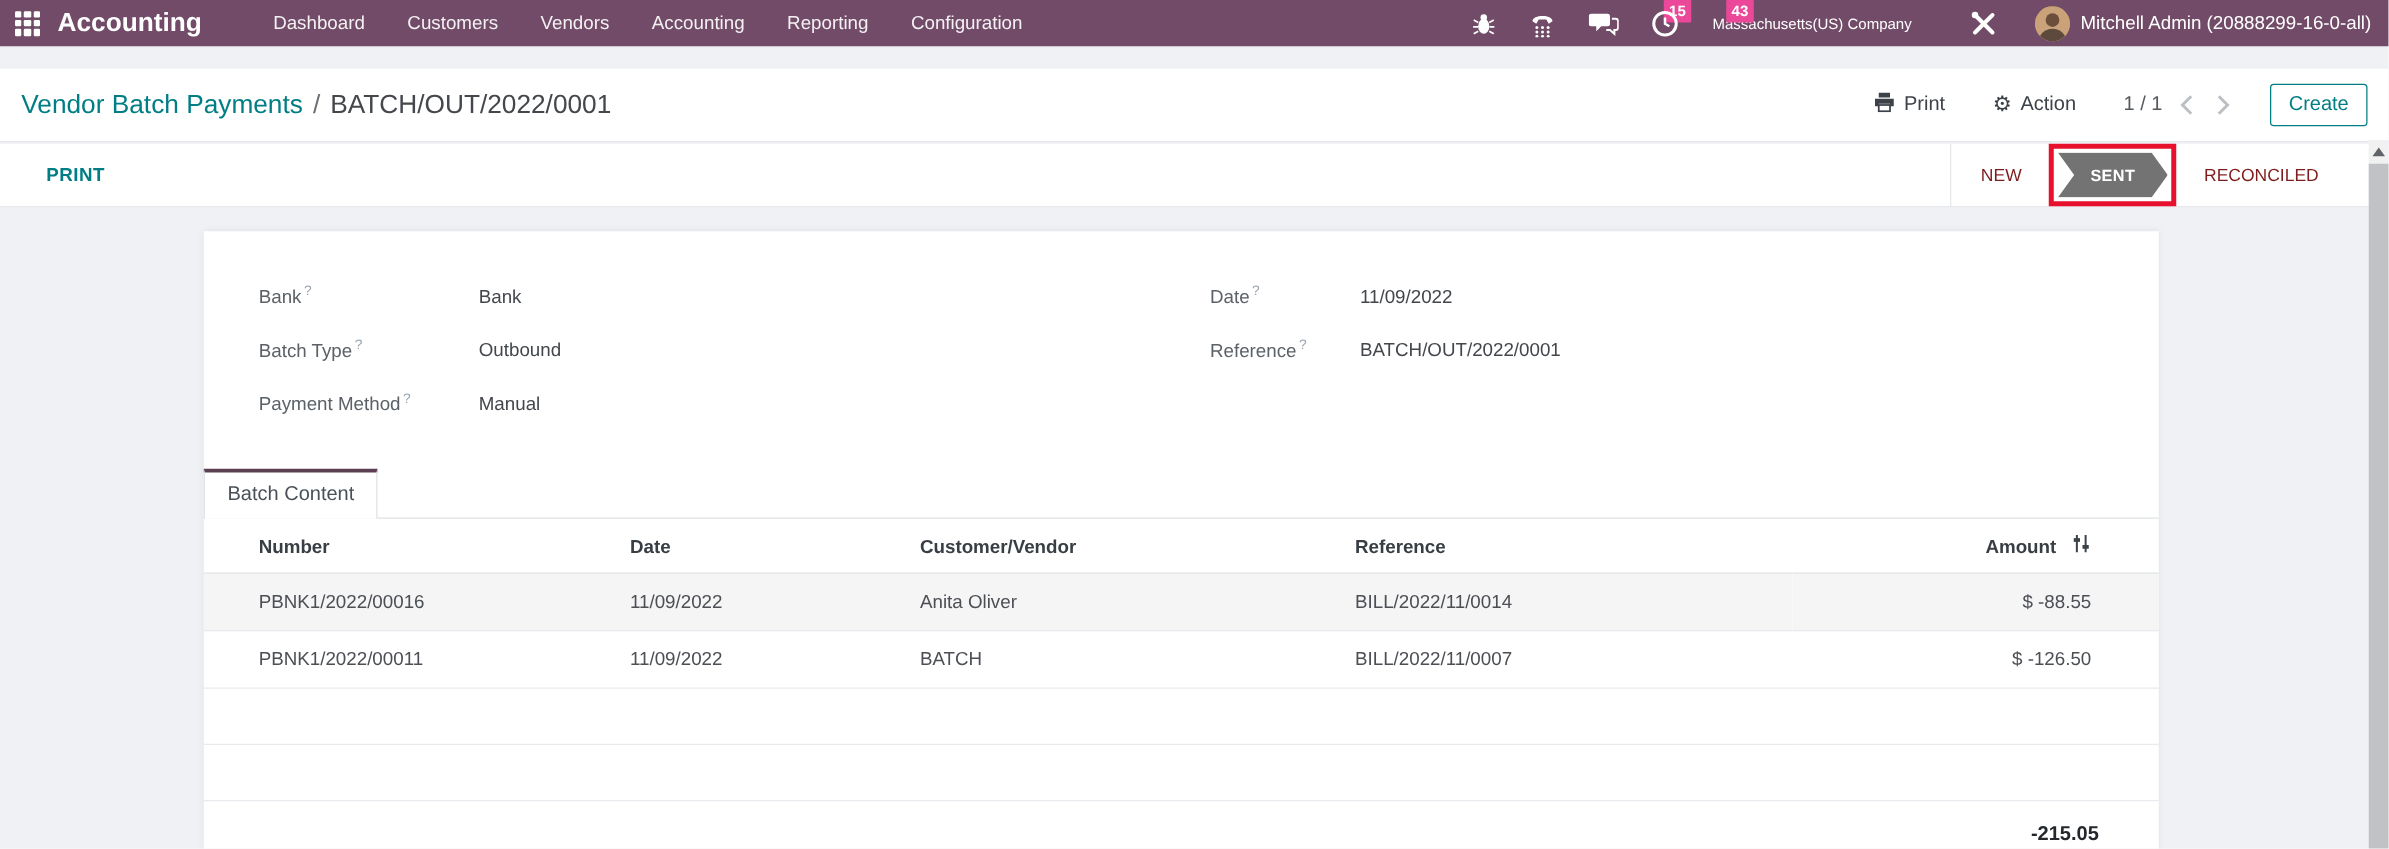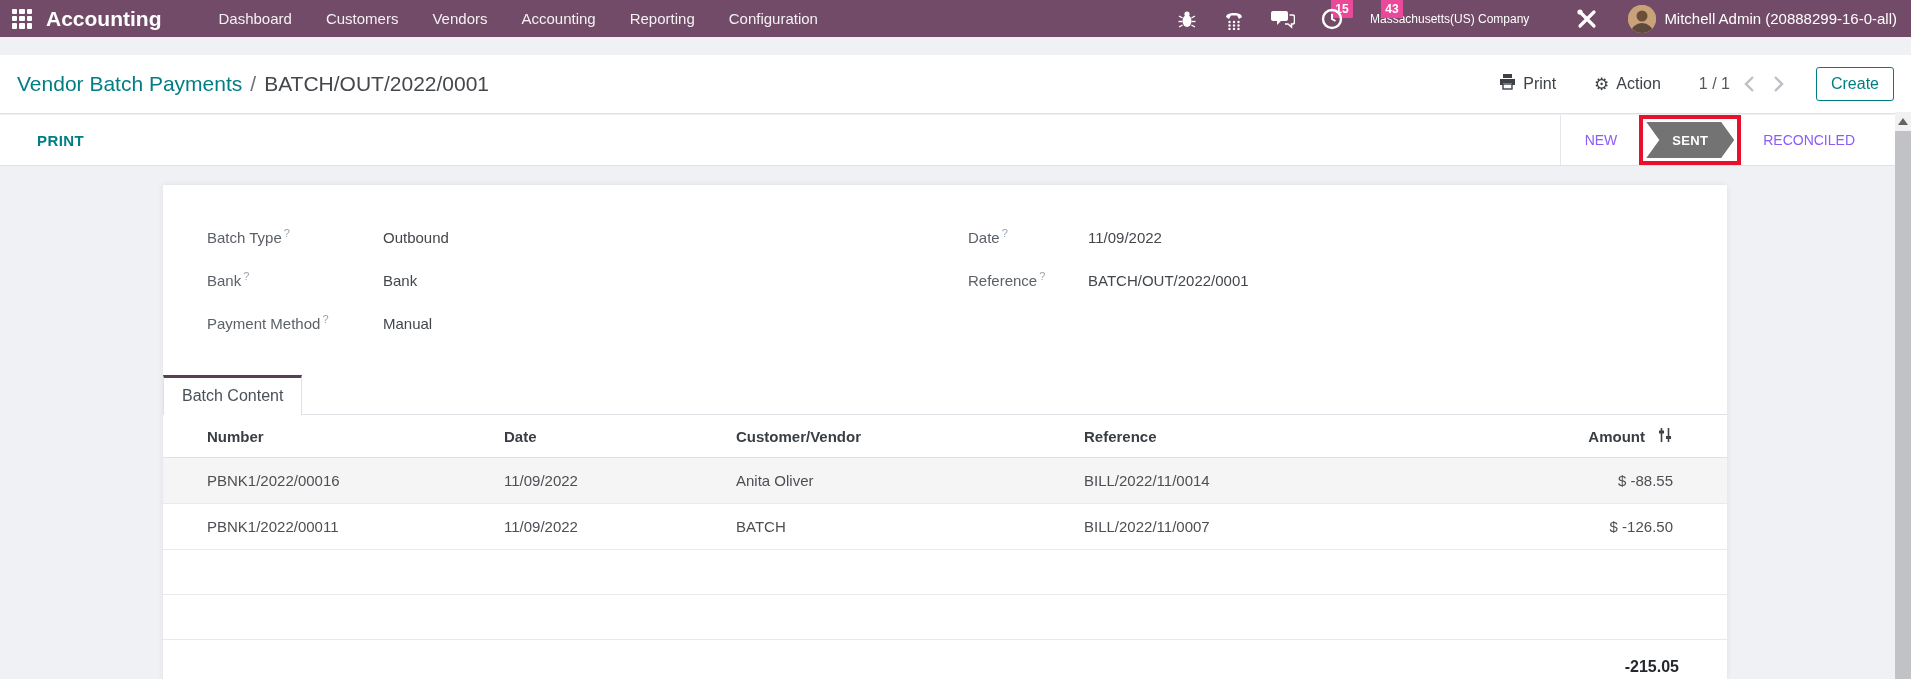--- a/index.html
+++ b/index.html
@@ -45,21 +45,21 @@
                 padding:7px 14px; border-radius:3px; cursor:pointer; }
 
   
   .status-row { position:absolute; top:115px; left:0; right:16px; height:51px; background:#fff;
                 border-bottom:1px solid #dfe2e5; display:flex; align-items:center; }
   .print-btn { color:#017E84; font-size:15px; font-weight:bold; letter-spacing:.4px;
                margin-left:37px; cursor:pointer; background:none; border:none;
                font-family:"Liberation Sans", sans-serif; }
   .states { margin-left:auto; display:flex; align-items:center; height:100%; margin-right:20px; }
   .state-divider { width:1px; height:100%; background:#e4e7ea; margin-right:4px; }
-  .state-plain { color:#8b5cf6; font-size:14px; padding:0 20px; cursor:pointer; white-space:nowrap; }
+  .state-plain { color:#7f1d1d; font-size:14px; padding:0 20px; cursor:pointer; white-space:nowrap; }
   .sent-highlight { border:4px solid #E8112D; padding:3px; display:inline-flex; margin:0 2px; }
   .state-arrow { background:#737373; color:#fff; font-size:13px; font-weight:bold;
                  letter-spacing:.3px; height:36px; padding:0 26px; display:inline-flex;
                  align-items:center; cursor:pointer;
                  clip-path:polygon(0 0, calc(100% - 13px) 0, 100% 50%, calc(100% - 13px) 100%, 0 100%, 13px 50%); }
 
   
   .content { position:absolute; top:166px; left:0; right:16px; bottom:0; background:#eff1f4; }
   .card { position:absolute; left:163px; width:1564px; top:19px; bottom:-2px; background:#fff;
           box-shadow:0 0 6px rgba(0,0,0,.08); }
@@ -242,26 +242,26 @@
       <span class="state-plain">RECONCILED</span>
     </div>
   </div>
 
   <div class="content">
     <div class="card">
 
       <div class="form-area">
         <div class="form-col left">
           <div class="field-row">
+            <span class="field-label-box"><span class="field-label">Bank</span><sup class="help-sup">?</sup></span>
+            <span class="field-value">Bank</span>
+          </div>
+          <div class="field-row">
             <span class="field-label-box"><span class="field-label">Batch Type</span><sup class="help-sup">?</sup></span>
             <span class="field-value">Outbound</span>
-          </div>
-          <div class="field-row">
-            <span class="field-label-box"><span class="field-label">Bank</span><sup class="help-sup">?</sup></span>
-            <span class="field-value">Bank</span>
           </div>
           <div class="field-row">
             <span class="field-label-box"><span class="field-label">Payment Method</span><sup class="help-sup">?</sup></span>
             <span class="field-value">Manual</span>
           </div>
         </div>
         <div class="form-col right">
           <div class="field-row">
             <span class="field-label-box"><span class="field-label">Date</span><sup class="help-sup">?</sup></span>
             <span class="field-value">11/09/2022</span>

